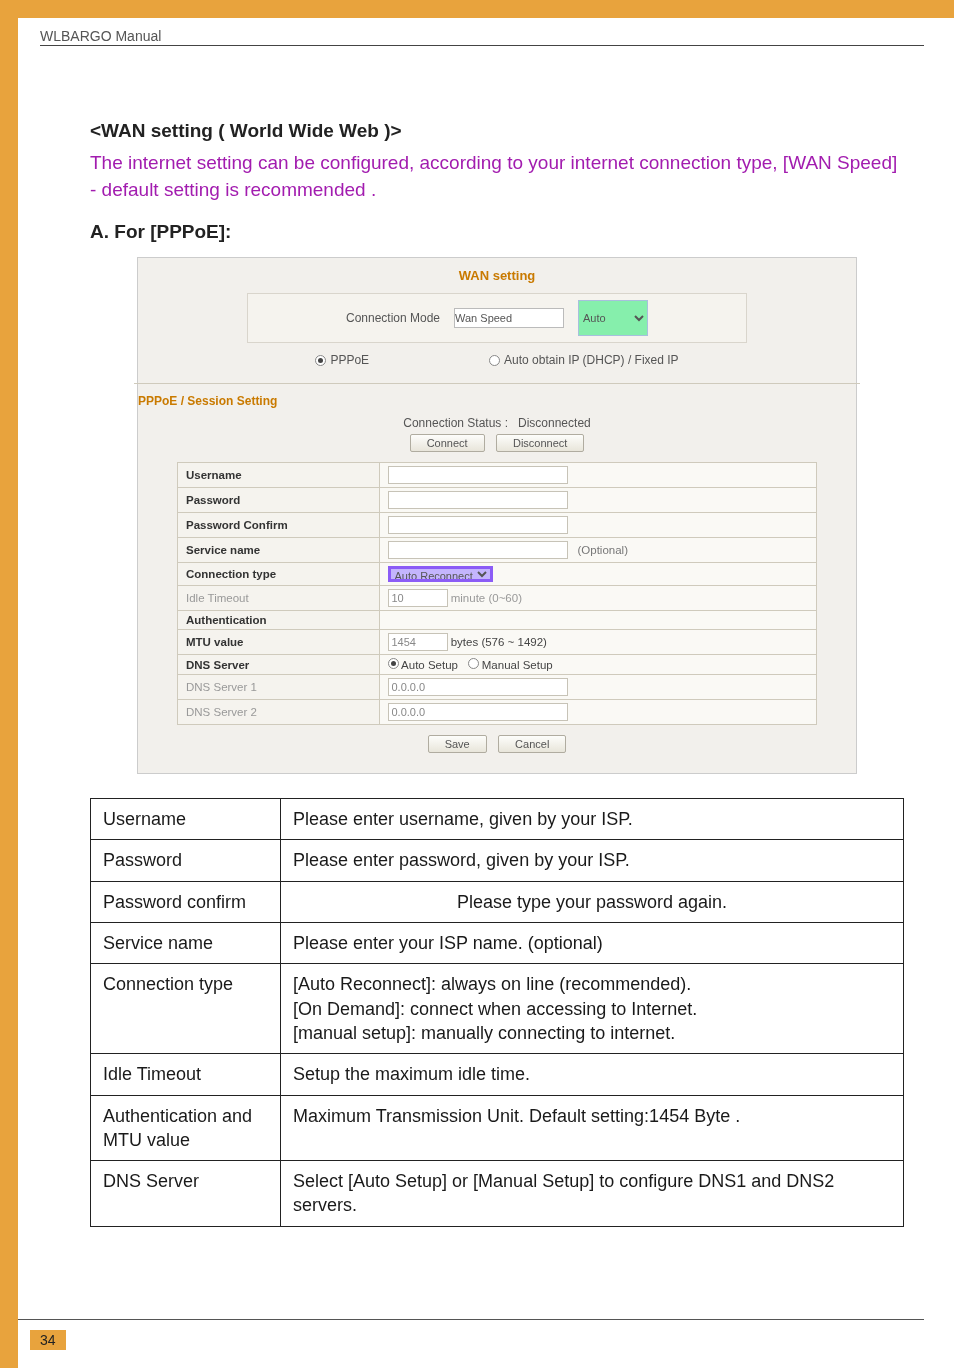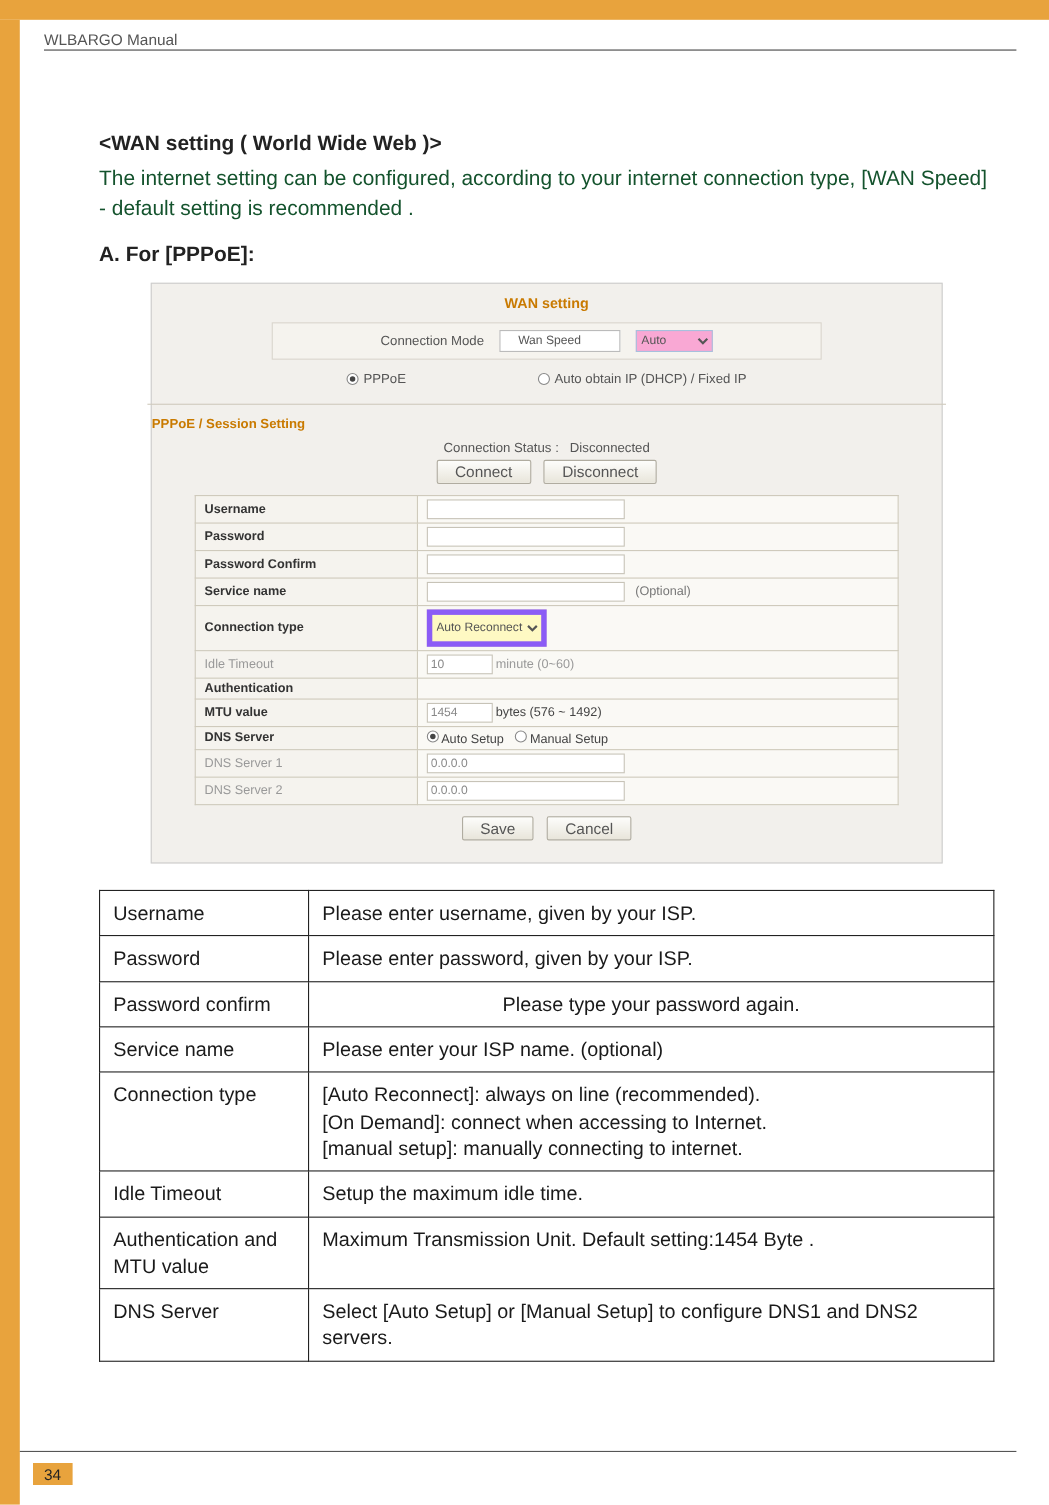--- a/index.html
+++ b/index.html
@@ -17,55 +17,55 @@
     border-top: 1px solid #444;
   }
   .header-label {
     position: absolute; left: 40px; top: 28px;
     font-size: 14px; color: #555;
   }
   .content {
     position: absolute; left: 90px; right: 50px; top: 120px;
   }
   .section-title { font-weight: bold; font-size: 19px; color: #222; margin-bottom: 8px; }
-  .intro-text { font-size: 19px; color: #14532d; line-height: 1.4; margin-bottom: 18px; }
+  .intro-text { font-size: 19px; color: #a21caf; line-height: 1.4; margin-bottom: 18px; }
   .subsection { font-weight: bold; font-size: 19px; color: #222; margin-bottom: 14px; }
 
   .screenshot {
     margin: 0 auto 24px auto;
     width: 720px;
     background: #f2f0ec;
     border: 1px solid #ccc;
     padding: 4px 0 10px 0;
     font-family: Tahoma, Arial, sans-serif;
     font-size: 12px;
     color: #444;
   }
   .wan-title { text-align: center; color: #c97a00; font-weight: bold; font-size: 13px; margin: 6px 0 10px; }
   .conn-mode-row { display:flex; justify-content:center; align-items:center; gap:14px; margin-bottom:10px; border:1px solid #d9d5cc; padding:6px 40px; background:#f5f3ee; width:500px; margin-left:auto; margin-right:auto;}
   .conn-mode-row label { color:#555; }
-  .wan-speed-input { width:110px; height:20px; border:1px solid #bbb; background:#fff; padding:0 16px; font-size:11px; color:#555;}
-  .auto-sel { width:70px; height:20px; border:1px solid #a7c0dd; background:#f9a8d4; font-size:11px; color:#555;}
+  .wan-speed-input { width:110px; height:20px; border:1px solid #bbb; background:#fff; padding:0 0; font-size:11px; color:#555;}
+  .auto-sel { width:70px; height:36px; border:1px solid #a7c0dd; background:#86efac; font-size:11px; color:#555;}
   .radio-row { display:flex; justify-content:center; gap:120px; margin:10px 0 16px; color:#555;}
   .radio-row span { display:inline-flex; align-items:center; gap:4px;}
   .radio-dot { width:11px; height:11px; border:1px solid #888; border-radius:50%; display:inline-block; background:#fff; position:relative;}
   .radio-dot.sel::after { content:""; position:absolute; left:2px; top:2px; width:5px; height:5px; background:#444; border-radius:50%;}
   .full-hr { border:0; border-top:1px solid #cfcabc; margin:0 -4px 10px -4px; }
   .pppoe-title { color:#c97a00; font-weight:bold; font-size:12px; margin-bottom:8px;}
   .status-row { text-align:center; color:#555; margin-bottom:4px;}
   .btn-row { text-align:center; margin-bottom:10px;}
-  .ui-btn { display:inline-block; border:1px solid #b0aca0; background:linear-gradient(#fdfdfb,#e8e5da); padding:2px 16px; font-size:14px; color:#555; border-radius:2px; margin:0 4px;}
+  .ui-btn { display:inline-block; border:1px solid #b0aca0; background:linear-gradient(#fdfdfb,#e8e5da); padding:2px 16px; font-size:11px; color:#555; border-radius:2px; margin:0 4px;}
   .form-table { width:640px; margin:0 auto; border-collapse:collapse; }
   .form-table td { border:1px solid #cfcabc; padding:3px 8px; font-size:11.5px; color:#444; background:#f5f3ee;}
   .form-table td.val { background:#faf9f5; }
   .form-table .bold-label { font-weight:bold; color:#333;}
   .form-table .dim-label { color:#999;}
   .txt-in { border:1px solid #c7c3b7; background:#fff; height:18px; width:180px; font-size:11px; padding:0 3px; color:#888;}
   .txt-in.sm { width:60px;}
-  .sel-in { border:5px solid #8b5cf6; background:#fef9c3; height:34px; font-size:11px; color:#555;}
+  .sel-in { border:3px solid #8b5cf6; background:#c4b5fd; height:16px; font-size:11px; color:#555;}
   .opt-note { color:#777; margin-left:10px;}
 
   .desc-table {
     width: 100%; border-collapse: collapse; font-size: 18px; color:#1a1a1a;
   }
   .desc-table td {
     border: 1px solid #222; padding: 8px 12px; vertical-align: top; line-height:1.35;
   }
   .desc-table td:first-child { width: 190px; }
 

